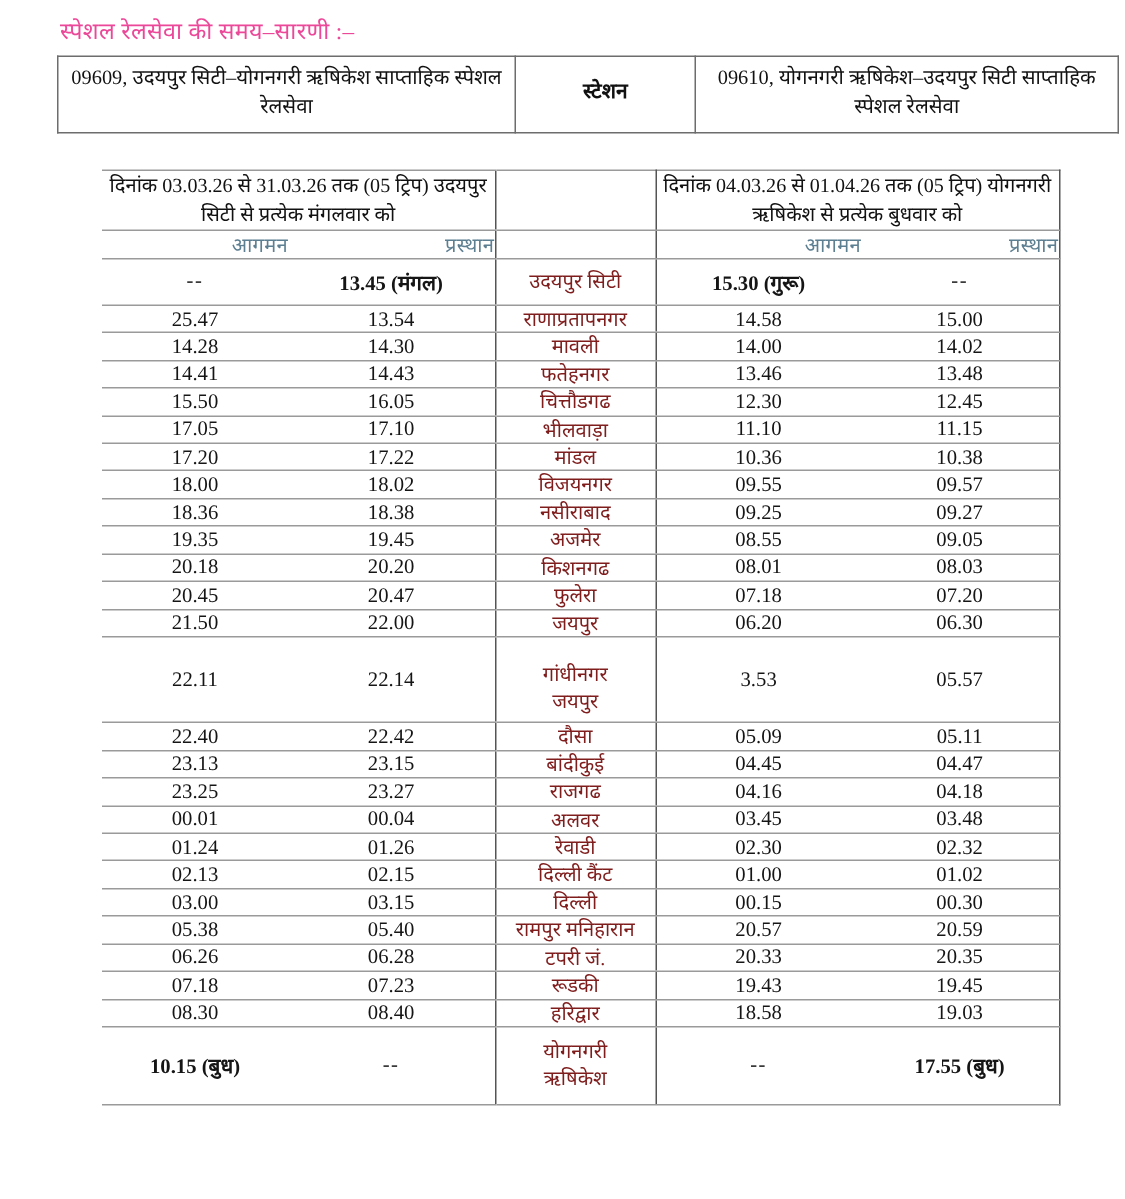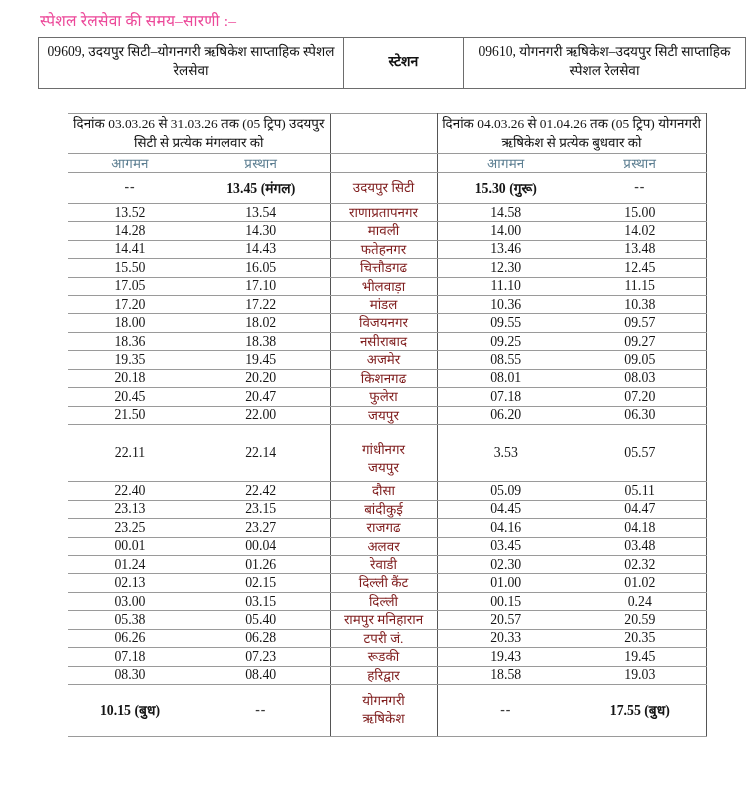--- a/index.html
+++ b/index.html
@@ -89,21 +89,21 @@
     vertical-align: middle;
     font-size: 13.4px;
     line-height: 1.45;
     padding: 6px 10px 8px 10px;
     color: #111;
   }
   .daterange-blank { border-left: 1px solid #555; border-right: 1px solid #555; }
 
   
   .colhead {
-    text-align: center;
+    text-align: right;
     font-size: 13.4px;
     color: #5d7f92;
     padding: 3px 0 4px 0;
     letter-spacing: 0.2px;
   }
 
   
   .t-cell {
     text-align: center;
     font-size: 13.8px;
@@ -171,21 +171,21 @@
     </tr>
 
   <tr class="rowline terminus">
         <td class="t-cell bold dots">--</td>
         <td class="t-cell bold">13.45 (मंगल)</td>
         <td class="stn-cell">उदयपुर सिटी</td>
         <td class="t-cell v-left bold">15.30 (गुरू)</td>
         <td class="t-cell right-edge bold dots">--</td>
       </tr>
       <tr class="rowline">
-        <td class="t-cell">13.52</td>
+        <td class="t-cell">25.47</td>
         <td class="t-cell">13.54</td>
         <td class="stn-cell">राणाप्रतापनगर</td>
         <td class="t-cell v-left">14.58</td>
         <td class="t-cell right-edge">15.00</td>
       </tr>
       <tr class="rowline">
         <td class="t-cell">14.28</td>
         <td class="t-cell">14.30</td>
         <td class="stn-cell">मावली</td>
         <td class="t-cell v-left">14.00</td>
@@ -308,21 +308,21 @@
         <td class="t-cell">02.15</td>
         <td class="stn-cell">दिल्ली कैंट</td>
         <td class="t-cell v-left">01.00</td>
         <td class="t-cell right-edge">01.02</td>
       </tr>
       <tr class="rowline">
         <td class="t-cell">03.00</td>
         <td class="t-cell">03.15</td>
         <td class="stn-cell">दिल्ली</td>
         <td class="t-cell v-left">00.15</td>
-        <td class="t-cell right-edge">0.24</td>
+        <td class="t-cell right-edge">00.30</td>
       </tr>
       <tr class="rowline">
         <td class="t-cell">05.38</td>
         <td class="t-cell">05.40</td>
         <td class="stn-cell">रामपुर मनिहारान</td>
         <td class="t-cell v-left">20.57</td>
         <td class="t-cell right-edge">20.59</td>
       </tr>
       <tr class="rowline">
         <td class="t-cell">06.26</td>

